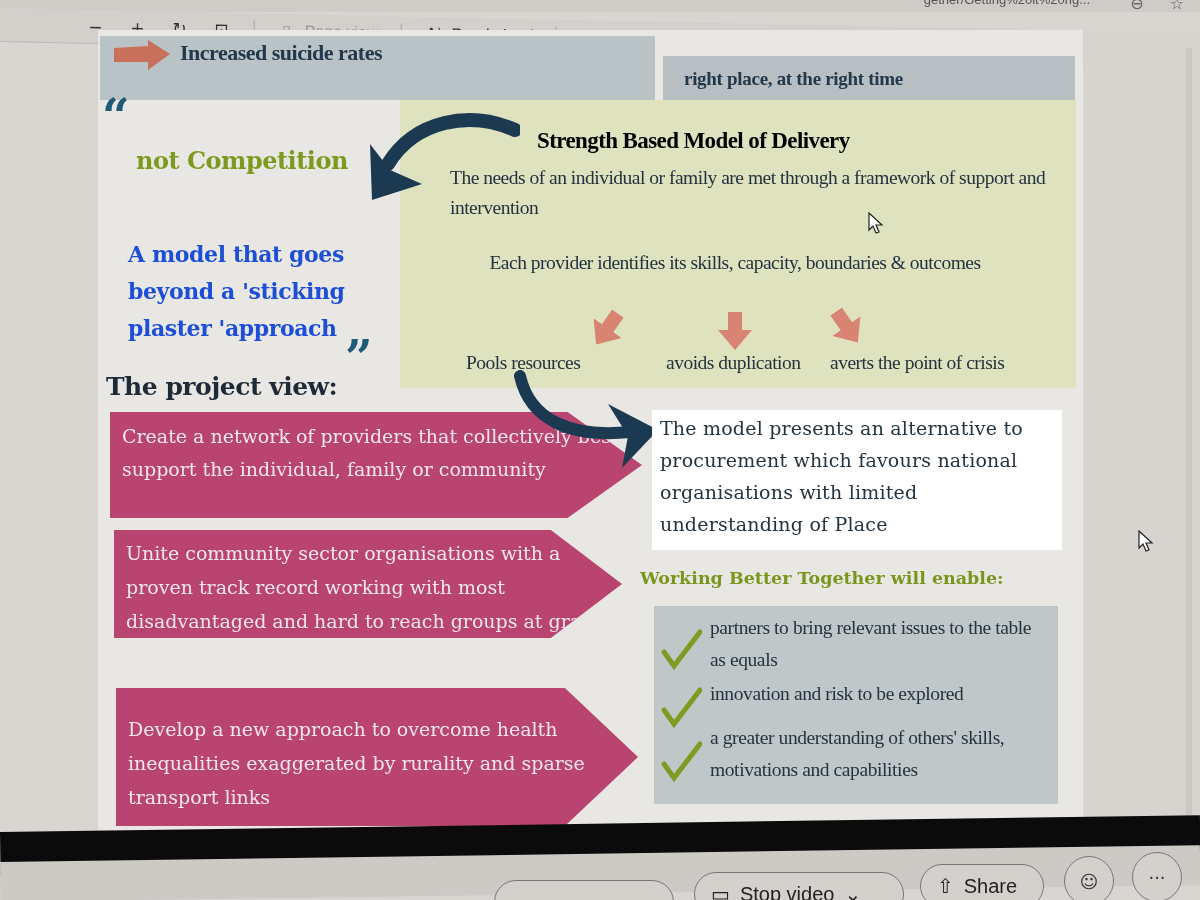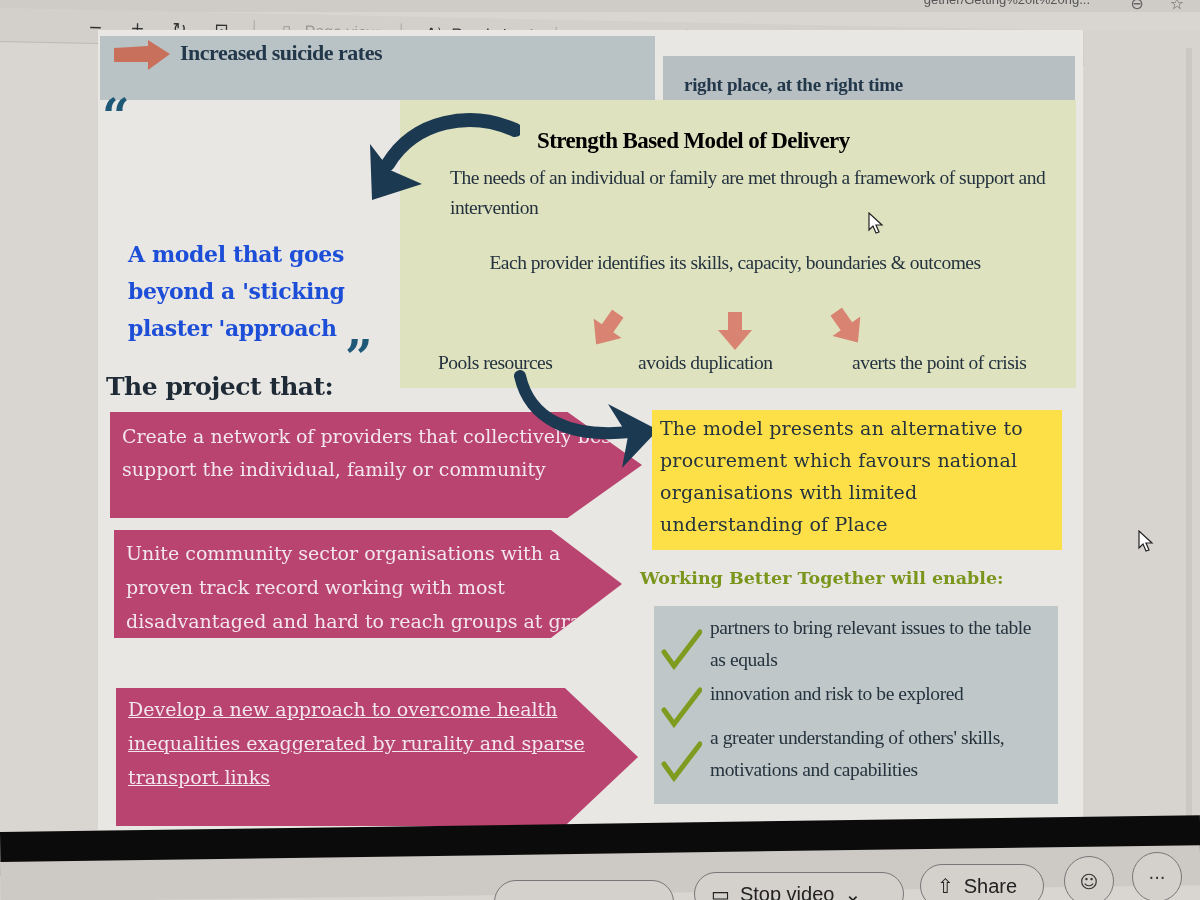--- a/index.html
+++ b/index.html
@@ -20,45 +20,45 @@
   .tb-sep { width: 1px; height: 20px; background: #a9a6a2; margin-right: 22px; }
   .tb-chev { font-size: 11px; color: #666; margin-left: 6px; }
 
   
   .page { position: absolute; left: 98px; top: 30px; width: 985px; height: 800px; background: #e9e7e4; }
 
   .banner-left { position: absolute; left: 100px; top: 36px; width: 555px; height: 64px; background: #b9c2c5; }
   .banner-right { position: absolute; left: 663px; top: 56px; width: 412px; height: 62px; background: #b7bfc2; }
   .banner-arrow { position: absolute; left: 114px; top: 40px; width: 56px; height: 30px; }
   .banner-text { position: absolute; left: 180px; top: 40px; font-size: 22px; color: #23384a; letter-spacing: -0.5px; font-family: "Liberation Serif", serif; font-weight: bold; text-align: center; }
-  .banner-right-text { position: absolute; left: 684px; top: 74px; font-size: 19px; color: #23384a; font-family: "Liberation Serif", serif; font-weight: bold; letter-spacing: -0.3px; }
+  .banner-right-text { position: absolute; left: 684px; top: 68px; font-size: 19px; color: #23384a; font-family: "Liberation Serif", serif; font-weight: bold; letter-spacing: -0.3px; }
 
   .quote-open { position: absolute; left: 102px; top: 92px; font-size: 48px; color: #1e5a78; font-weight: bold; font-family: "DejaVu Serif", serif; line-height: 1; }
   .quote-close { position: absolute; left: 345px; top: 334px; font-size: 48px; color: #1e5a78; font-weight: bold; font-family: "DejaVu Serif", serif; line-height: 1; }
 
   .collab { position: absolute; left: 122px; top: 140px; width: 240px; text-align: center; font-size: 24px; font-weight: bold; color: #7c9a1e; line-height: 42px; font-family: "DejaVu Serif", serif; letter-spacing: -0.5px; }
   .model-goes { position: absolute; left: 128px; top: 236px; width: 240px; font-size: 22px; font-weight: bold; color: #1d4ed8; line-height: 37px; font-family: "DejaVu Serif", serif; letter-spacing: -0.4px; }
 
   .project-will { position: absolute; left: 106px; top: 372px; font-size: 25px; font-weight: bold; color: #1e2a36; font-family: "DejaVu Serif", serif; letter-spacing: -0.5px; }
 
   
   .strength { position: absolute; left: 400px; top: 100px; width: 676px; height: 288px; background: #dfe2bf; }
   .str-title { position: absolute; left: 537px; top: 128px; font-size: 23px; font-weight: bold; color: #000000; font-family: "Liberation Serif", serif; letter-spacing: -0.6px; }
   .str-p1 { position: absolute; left: 450px; top: 163px; width: 610px; text-align: left; font-size: 19.5px; color: #23323e; font-family: "Liberation Serif", serif; line-height: 30px; letter-spacing: -0.5px; }
   .str-p2 { position: absolute; left: 430px; top: 244px; width: 610px; text-align: center; font-size: 19.5px; color: #23323e; font-family: "Liberation Serif", serif; line-height: 38px; letter-spacing: -0.5px; }
   .down-arrow { position: absolute; width: 34px; height: 38px; }
-  .outcome { position: absolute; top: 352px; font-size: 19.5px; color: #23323e; font-family: "Liberation Serif", serif; letter-spacing: -0.5px; }
+  .outcome { position: absolute; top: 352px; font-size: 19.5px; color: #23323e; font-family: "Liberation Serif", serif; letter-spacing: -0.5px; margin-left: 28px; }
 
   
   .pink { position: absolute; background: #b9446f; color: #f3e6ee; font-family: "DejaVu Serif", serif; font-size: 19px; line-height: 33px; padding: 8px 12px; clip-path: polygon(0 0, 86% 0, 100% 50%, 86% 100%, 0 100%); }
   .pink1 { left: 110px; top: 412px; width: 532px; height: 106px; }
   .pink2 { left: 114px; top: 530px; width: 508px; height: 108px; line-height: 34px; padding-top: 6px; }
-  .pink3 { left: 116px; top: 688px; width: 522px; height: 138px; line-height: 34px; padding-top: 4px; text-decoration: underline; }
-
-  .alt-box { position: absolute; left: 652px; top: 410px; width: 410px; height: 140px; background: #fde047; font-family: "DejaVu Serif", serif; font-size: 19px; color: #25333e; line-height: 32px; padding: 2px 8px; letter-spacing: 0.2px; }
+  .pink3 { left: 116px; top: 688px; width: 522px; height: 138px; line-height: 34px; padding-top: 24px; }
+
+  .alt-box { position: absolute; left: 652px; top: 410px; width: 410px; height: 140px; background: #ffffff; font-family: "DejaVu Serif", serif; font-size: 19px; color: #25333e; line-height: 32px; padding: 2px 8px; letter-spacing: 0.2px; }
   .wbt { position: absolute; left: 640px; top: 568px; font-family: "DejaVu Serif", serif; font-size: 17.5px; font-weight: bold; color: #7b961c; }
 
   .enable-box { position: absolute; left: 654px; top: 606px; width: 404px; height: 198px; background: #bfc7c8; }
   .check { position: absolute; left: 660px; width: 42px; height: 42px; }
   .en-text { position: absolute; left: 710px; font-family: "Liberation Serif", serif; font-size: 19.5px; color: #25333e; line-height: 32px; letter-spacing: -0.4px; }
 
   
   .right-gutter { position: absolute; left: 1084px; top: 30px; width: 116px; height: 800px; background: #d7d4d0; }
   .scrollbar { position: absolute; left: 1186px; top: 48px; width: 6px; height: 780px; background: #cbc8c4; }
   .cursor { position: absolute; left: 1138px; top: 530px; width: 16px; height: 22px; }
@@ -148,28 +148,29 @@
     <polygon points="10,0 24,0 24,18 34,18 17,38 0,18 10,18" fill="#d98472"></polygon>
   </svg>
 <svg class="down-arrow" style="left:718px;top:312px;" viewBox="0 0 34 38">
     <polygon points="10,0 24,0 24,18 34,18 17,38 0,18 10,18" fill="#d98472"></polygon>
   </svg>
 <svg class="down-arrow" style="left:830px;top:308px;transform:rotate(-35deg);" viewBox="0 0 34 38">
     <polygon points="10,0 24,0 24,18 34,18 17,38 0,18 10,18" fill="#d98472"></polygon>
   </svg>
 <div class="outcome" style="left:438px;">Pools resources</div>
 <div class="outcome" style="left:638px;">avoids duplication</div>
-<div class="outcome" style="left:852px;">averts the point of crisis</div>
+<div class="outcome" style="left:802px;">averts the point of crisis</div>
 
 <div class="quote-open">“</div>
 <div class="collab">
+  <div>not Competition</div>
 </div>
 <div class="model-goes">A model that goes beyond a 'sticking plaster 'approach</div>
 <div class="quote-close">”</div>
-<div class="project-will">The project that:</div>
+<div class="project-will">The project view:</div>
 
 <div class="pink pink1">Create a network of  providers that collectively best support the individual, family  or community</div>
 <div class="pink pink2">Unite community sector organisations with a proven track record working with most disadvantaged and  hard to reach groups at grass roots level in Place</div>
 <div class="pink pink3">Develop a new approach to overcome health inequalities exaggerated by rurality and sparse transport links</div>
 
 <svg style="position:absolute;left:510px;top:370px;width:150px;height:100px;" viewBox="0 0 150 100">
   <path d="M10,6 C20,50 60,68 120,62" stroke="#1b3a52" stroke-width="12" fill="none" stroke-linecap="round"></path>
   <polygon points="98,34 148,60 112,98 118,66" fill="#1b3a52"></polygon>
 </svg>
 

